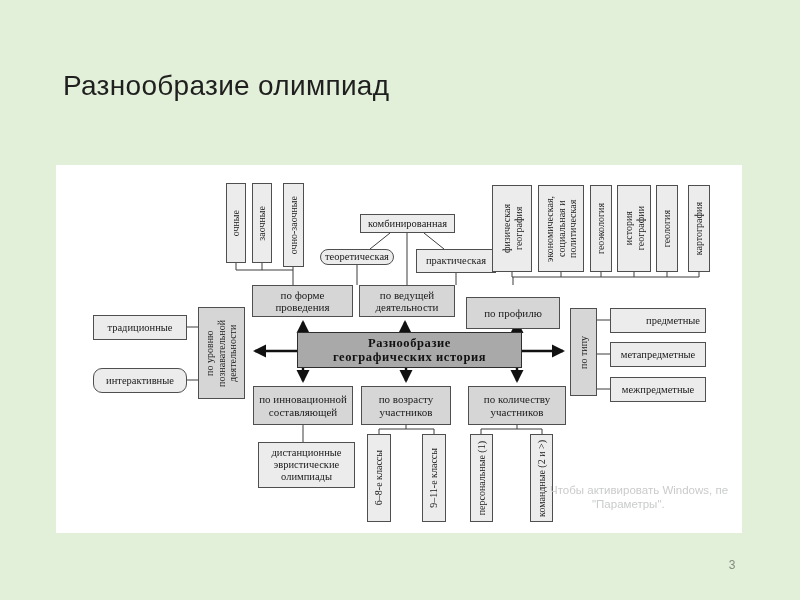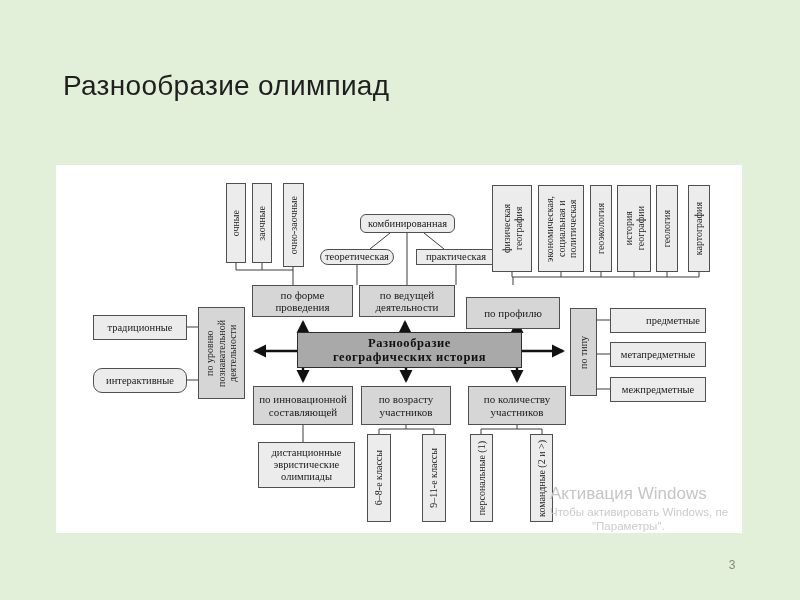--- a/index.html
+++ b/index.html
@@ -137,23 +137,23 @@
   <div class="box cat" style="left:196px; top:120px; width:101px; height:32px;">по форме
 проведения</div>
   <div class="box cat" style="left:303px; top:120px; width:96px; height:32px;">по ведущей
 деятельности</div>
   <div class="box cat" style="left:410px; top:132px; width:94px; height:32px;">по профилю</div>
 
   <div class="box leaf vbox" style="left:170px; top:18px; width:20px; height:80px;"><span>очные</span></div>
   <div class="box leaf vbox" style="left:196px; top:18px; width:20px; height:80px;"><span>заочные</span></div>
   <div class="box leaf vbox" style="left:227px; top:18px; width:21px; height:84px;"><span>очно-заочные</span></div>
 
-  <div class="box leaf" style="left:304px; top:49px; width:95px; height:19px;border-radius:6px;">комбинированная</div>
+  <div class="box leaf" style="left:304px; top:49px; width:95px; height:19px;">комбинированная</div>
   <div class="box leaf" style="left:264px; top:84px; width:74px; height:16px;border-radius:8px;">теоретическая</div>
-  <div class="box leaf" style="left:360px; top:84px; width:80px; height:16px;">практическая</div>
+  <div class="box leaf" style="left:360px; top:84px; width:80px; height:24px;">практическая</div>
 
   <div class="box leaf vbox" style="left:436px; top:20px; width:40px; height:87px;"><span>физическая
 география</span></div>
   <div class="box leaf vbox" style="left:482px; top:20px; width:46px; height:87px;"><span>экономическая,
 социальная и
 политическая</span></div>
   <div class="box leaf vbox" style="left:534px; top:20px; width:22px; height:87px;"><span>геоэкология</span></div>
   <div class="box leaf vbox" style="left:561px; top:20px; width:34px; height:87px;"><span>история
 географии</span></div>
   <div class="box leaf vbox" style="left:600px; top:20px; width:22px; height:87px;"><span>геология</span></div>
@@ -179,20 +179,19 @@
 
   <div class="box leaf" style="left:202px; top:277px; width:97px; height:46px;">дистанционные
 эвристические
 олимпиады</div>
   <div class="box leaf vbox" style="left:311px; top:269px; width:24px; height:88px;"><span>6–8-е классы</span></div>
   <div class="box leaf vbox" style="left:366px; top:269px; width:24px; height:88px;"><span>9–11-е классы</span></div>
   <div class="box leaf vbox" style="left:414px; top:269px; width:23px; height:88px;"><span>персональные (1)</span></div>
   <div class="box leaf vbox" style="left:474px; top:269px; width:23px; height:88px;"><span>командные (2 и &gt;)</span></div>
 
   <div class="watermark">
-    <div class="wm-title">Активация Windows</div>
     <div class="wm-line2">Чтобы активировать Windows, пе</div>
     <div class="wm-line3">"Параметры".</div>
   </div>
 
 </div>
 
 <div class="page-number">3</div>
 
 </body></html>

